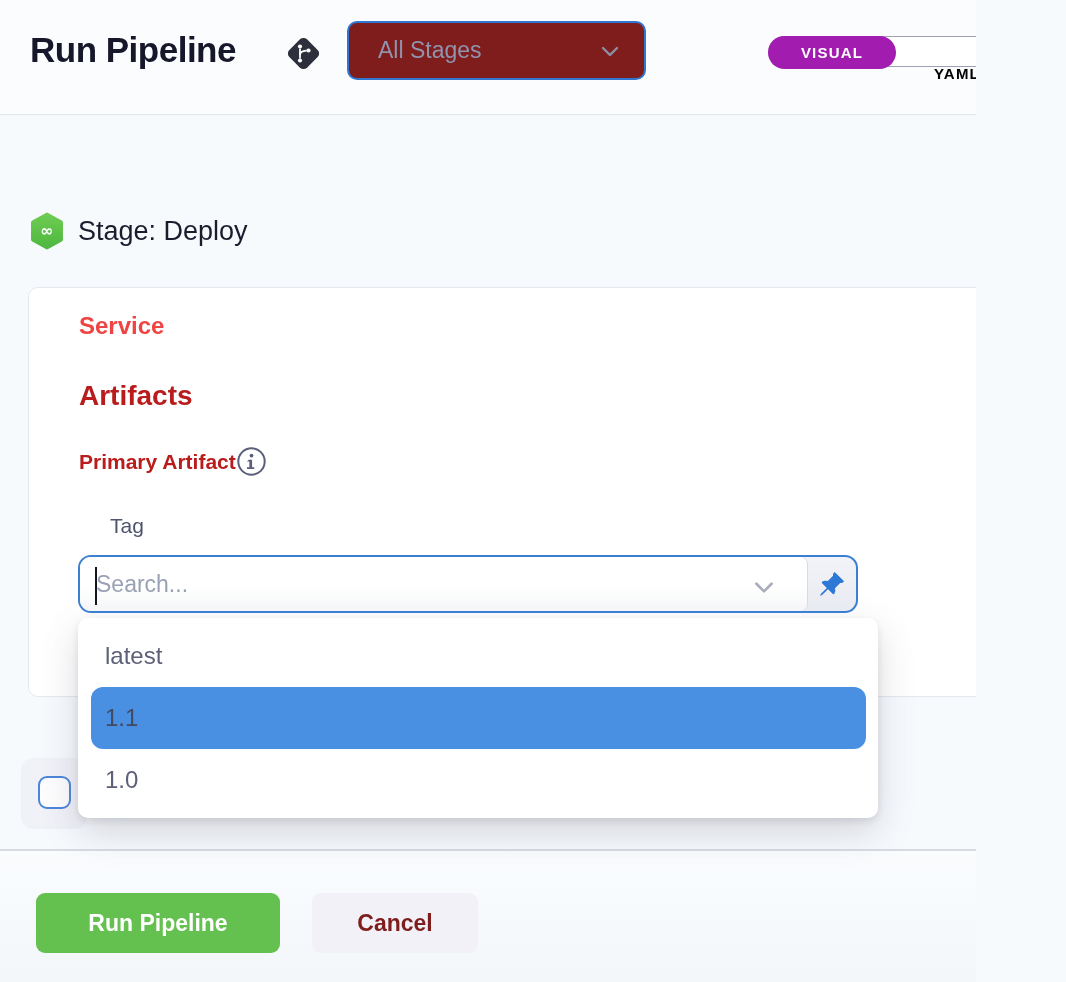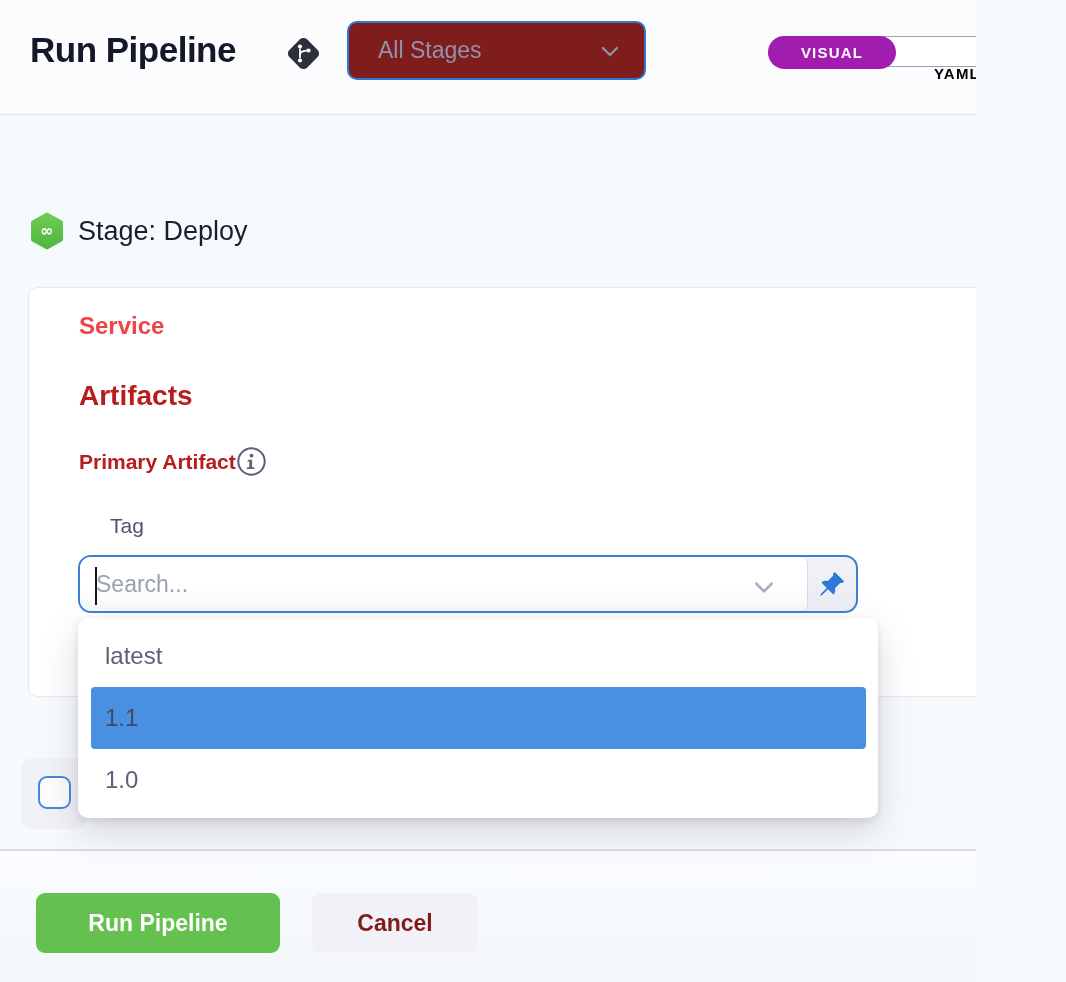--- a/index.html
+++ b/index.html
@@ -60,21 +60,21 @@
   .input-chevron { position:absolute; right:30px; top:17px; }
   .pin-btn { flex:1; display:flex; align-items:center; justify-content:center; cursor:pointer; }
 
   
   .menu { position:absolute; left:78px; top:618px; width:800px; height:200px;
           background:#ffffff; border-radius:10px; z-index:5; padding-top:7px;
           box-shadow:0 3px 7px rgba(40,41,61,.10), 0 14px 36px rgba(96,97,112,.24); }
   .menu .option { height:62px; display:flex; align-items:center; padding-left:27px;
                   font-size:24px; color:#5d6078; cursor:pointer; }
   .menu .option.selected { margin-left:13px; margin-right:12px; padding-left:14px;
-                  background:#4a90e2; border-radius:4px; color:#434961; }
+                  background:#4a90e2; border-radius:12px; color:#434961; }
 
   
   .check-row { position:absolute; left:21px; top:758px; width:66px; height:71px;
                background:#f1f2f8; border-radius:12px; z-index:2; }
   .checkbox { position:absolute; left:38px; top:776px; width:33px; height:33px;
               background:#fdfdfe; border:2.5px solid #4c86d9; border-radius:9px;
               z-index:3; cursor:pointer; }
 
   
   .footer-divider { position:absolute; left:0; top:849px; width:1066px; height:2px;

